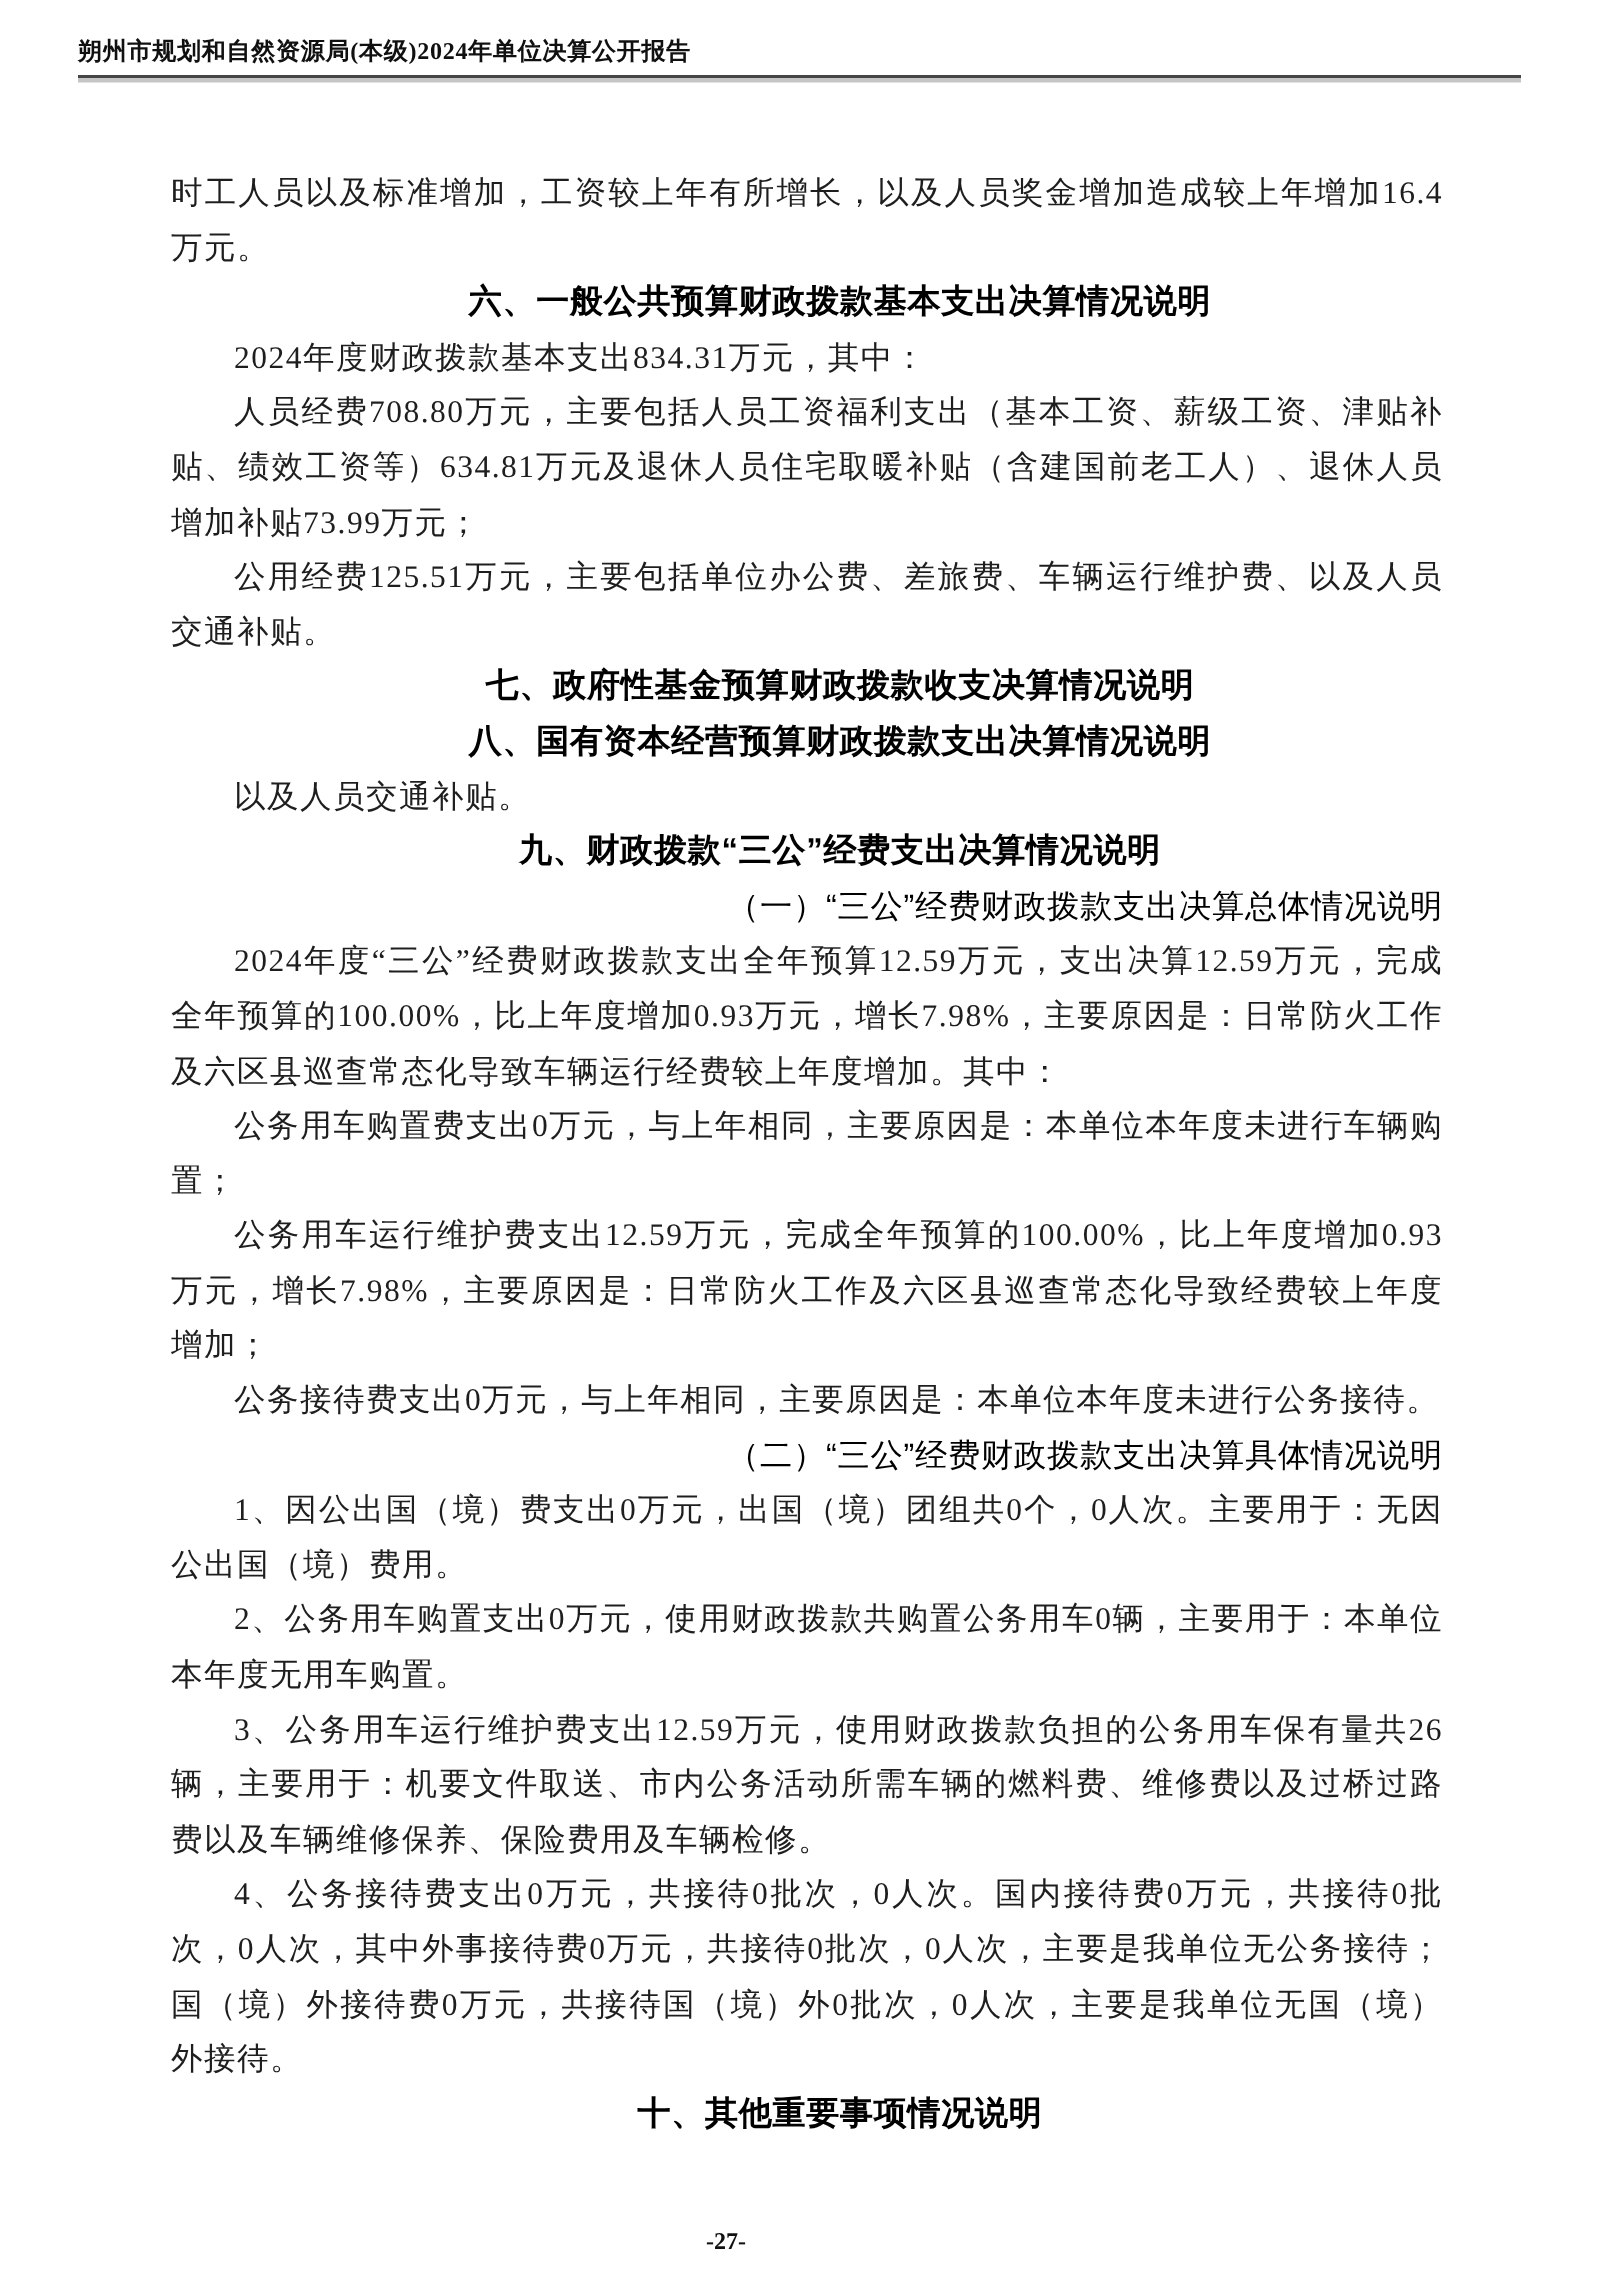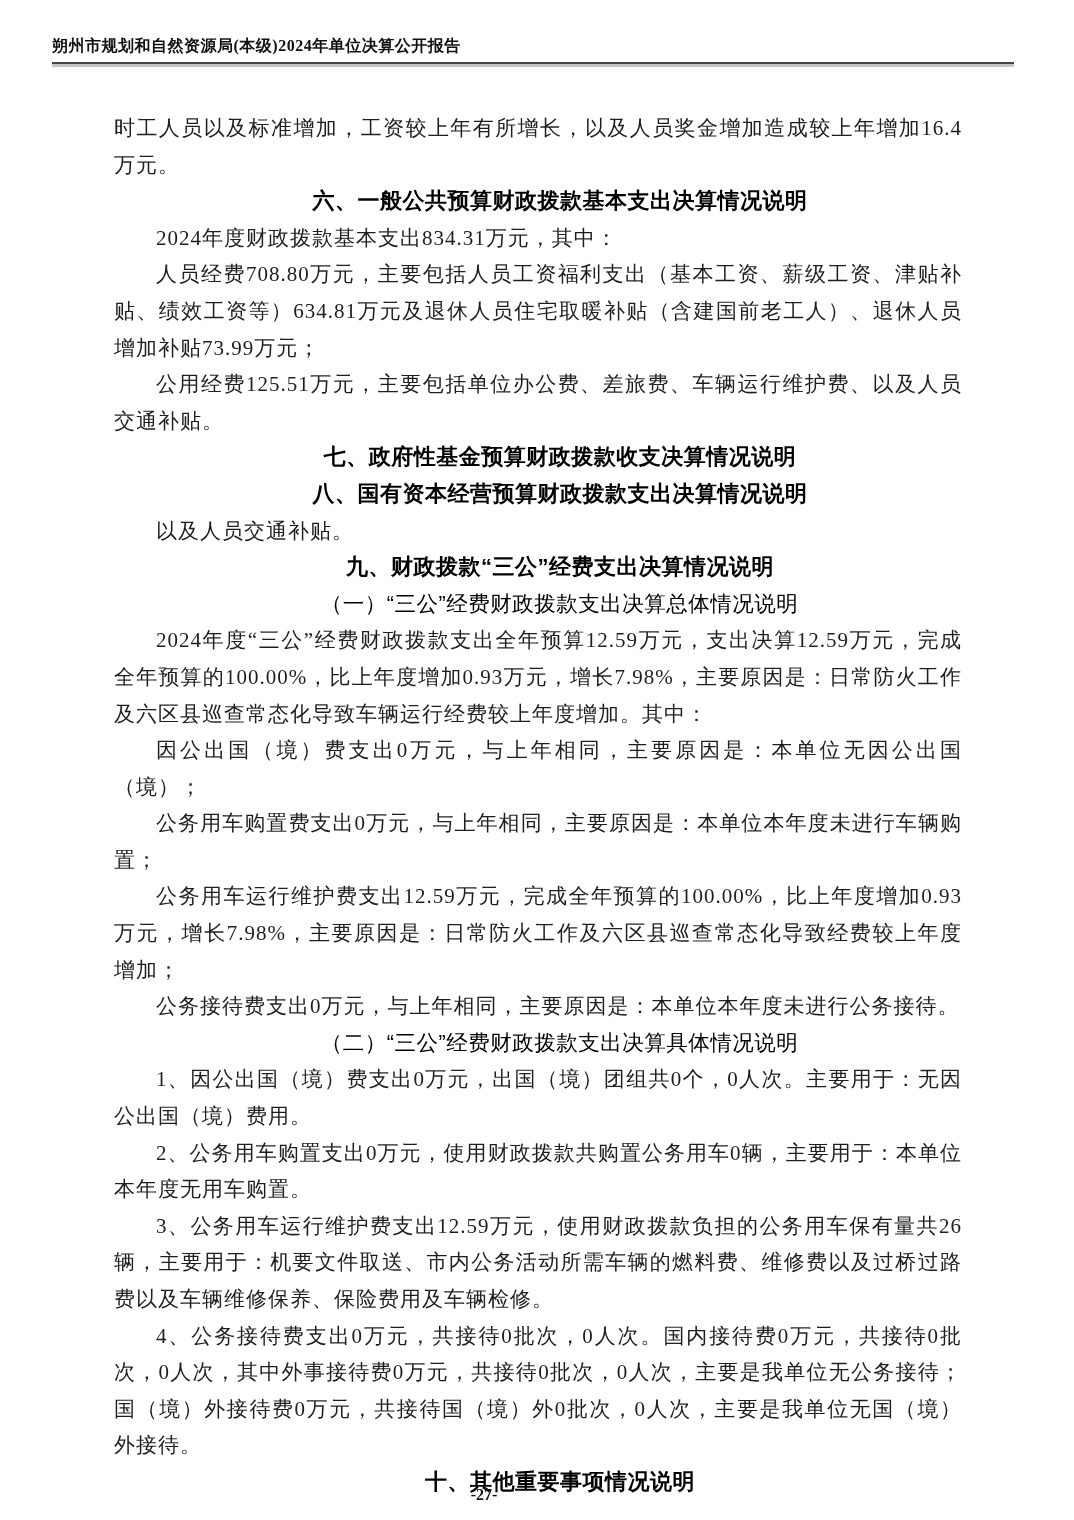--- a/index.html
+++ b/index.html
@@ -10,21 +10,21 @@
   .page {
     position: relative;
     width: 1074px;
     height: 1520px;
     background: #ffffff;
     overflow: hidden;
   }
   .page-header {
     position: absolute;
     left: 52px;
-    top: 36px;
+    top: 24px;
     width: 962px;
     padding-bottom: 5px;
     border-bottom: 2px solid #454545;
     box-shadow: 0 3px 0 rgba(150,150,150,0.55);
   }
   .page-header-title {
     font-family: "Liberation Serif", "DejaVu Serif", serif;
     font-weight: bold;
     font-size: 16px;
     color: #101010;
@@ -58,21 +58,21 @@
     color: #000000;
     letter-spacing: 0.5px;
     text-align: center;
   }
   .content p.h2 {
     font-family: "Liberation Sans", "DejaVu Sans", sans-serif;
     font-weight: 500;
     font-size: 21.5px;
     color: #000000;
     letter-spacing: 0.5px;
-    text-align: center;
+    text-align: right;
   }
   .page-footer {
     position: absolute;
     left: 0;
     top: 1486px;
     width: 968px;
     text-align: center;
     font-family: "Liberation Serif", "DejaVu Serif", serif;
     font-weight: bold;
     font-size: 16px;
@@ -93,21 +93,20 @@
     <p class="h1">六、一般公共预算财政拨款基本支出决算情况说明</p>
     <p>2024年度财政拨款基本支出834.31万元，其中：</p>
     <p>人员经费708.80万元，主要包括人员工资福利支出（基本工资、薪级工资、津贴补贴、绩效工资等）634.81万元及退休人员住宅取暖补贴（含建国前老工人）、退休人员增加补贴73.99万元；</p>
     <p>公用经费125.51万元，主要包括单位办公费、差旅费、车辆运行维护费、以及人员交通补贴。</p>
     <p class="h1">七、政府性基金预算财政拨款收支决算情况说明</p>
     <p class="h1">八、国有资本经营预算财政拨款支出决算情况说明</p>
     <p>以及人员交通补贴。</p>
     <p class="h1">九、财政拨款“三公”经费支出决算情况说明</p>
     <p class="h2">（一）“三公”经费财政拨款支出决算总体情况说明</p>
     <p>2024年度“三公”经费财政拨款支出全年预算12.59万元，支出决算12.59万元，完成全年预算的100.00%，比上年度增加0.93万元，增长7.98%，主要原因是：日常防火工作及六区县巡查常态化导致车辆运行经费较上年度增加。其中：</p>
-    <p>因公出国（境）费支出0万元，与上年相同，主要原因是：本单位无因公出国（境）；</p>
     <p>公务用车购置费支出0万元，与上年相同，主要原因是：本单位本年度未进行车辆购置；</p>
     <p>公务用车运行维护费支出12.59万元，完成全年预算的100.00%，比上年度增加0.93万元，增长7.98%，主要原因是：日常防火工作及六区县巡查常态化导致经费较上年度增加；</p>
     <p>公务接待费支出0万元，与上年相同，主要原因是：本单位本年度未进行公务接待。</p>
     <p class="h2">（二）“三公”经费财政拨款支出决算具体情况说明</p>
     <p>1、因公出国（境）费支出0万元，出国（境）团组共0个，0人次。主要用于：无因公出国（境）费用。</p>
     <p>2、公务用车购置支出0万元，使用财政拨款共购置公务用车0辆，主要用于：本单位本年度无用车购置。</p>
     <p>3、公务用车运行维护费支出12.59万元，使用财政拨款负担的公务用车保有量共26辆，主要用于：机要文件取送、市内公务活动所需车辆的燃料费、维修费以及过桥过路费以及车辆维修保养、保险费用及车辆检修。</p>
     <p>4、公务接待费支出0万元，共接待0批次，0人次。国内接待费0万元，共接待0批次，0人次，其中外事接待费0万元，共接待0批次，0人次，主要是我单位无公务接待；国（境）外接待费0万元，共接待国（境）外0批次，0人次，主要是我单位无国（境）外接待。</p>
     <p class="h1">十、其他重要事项情况说明</p>
 

